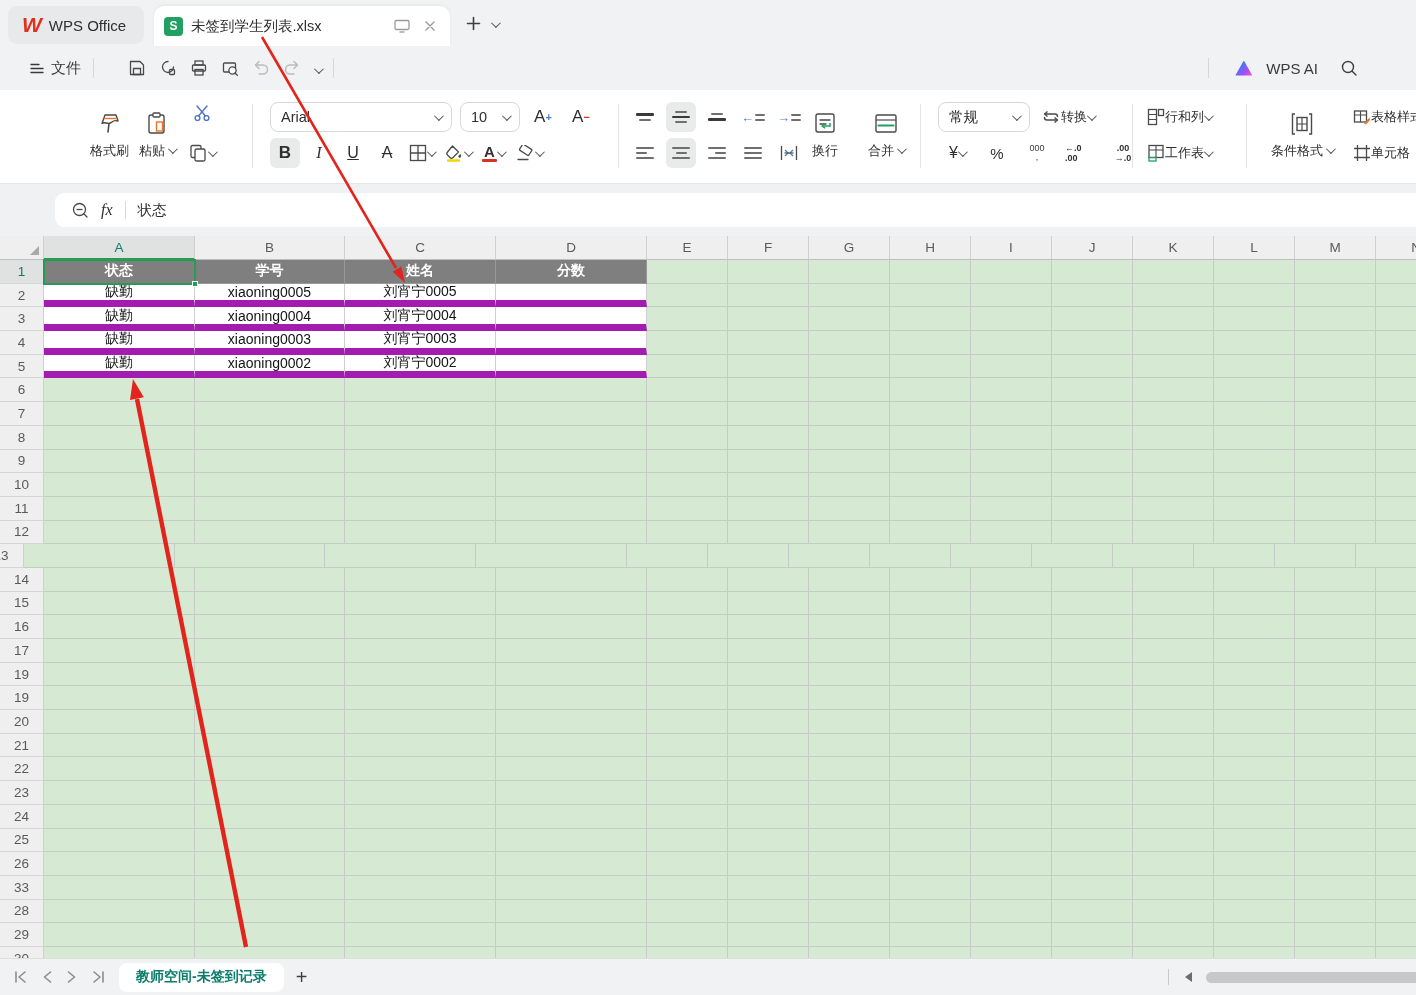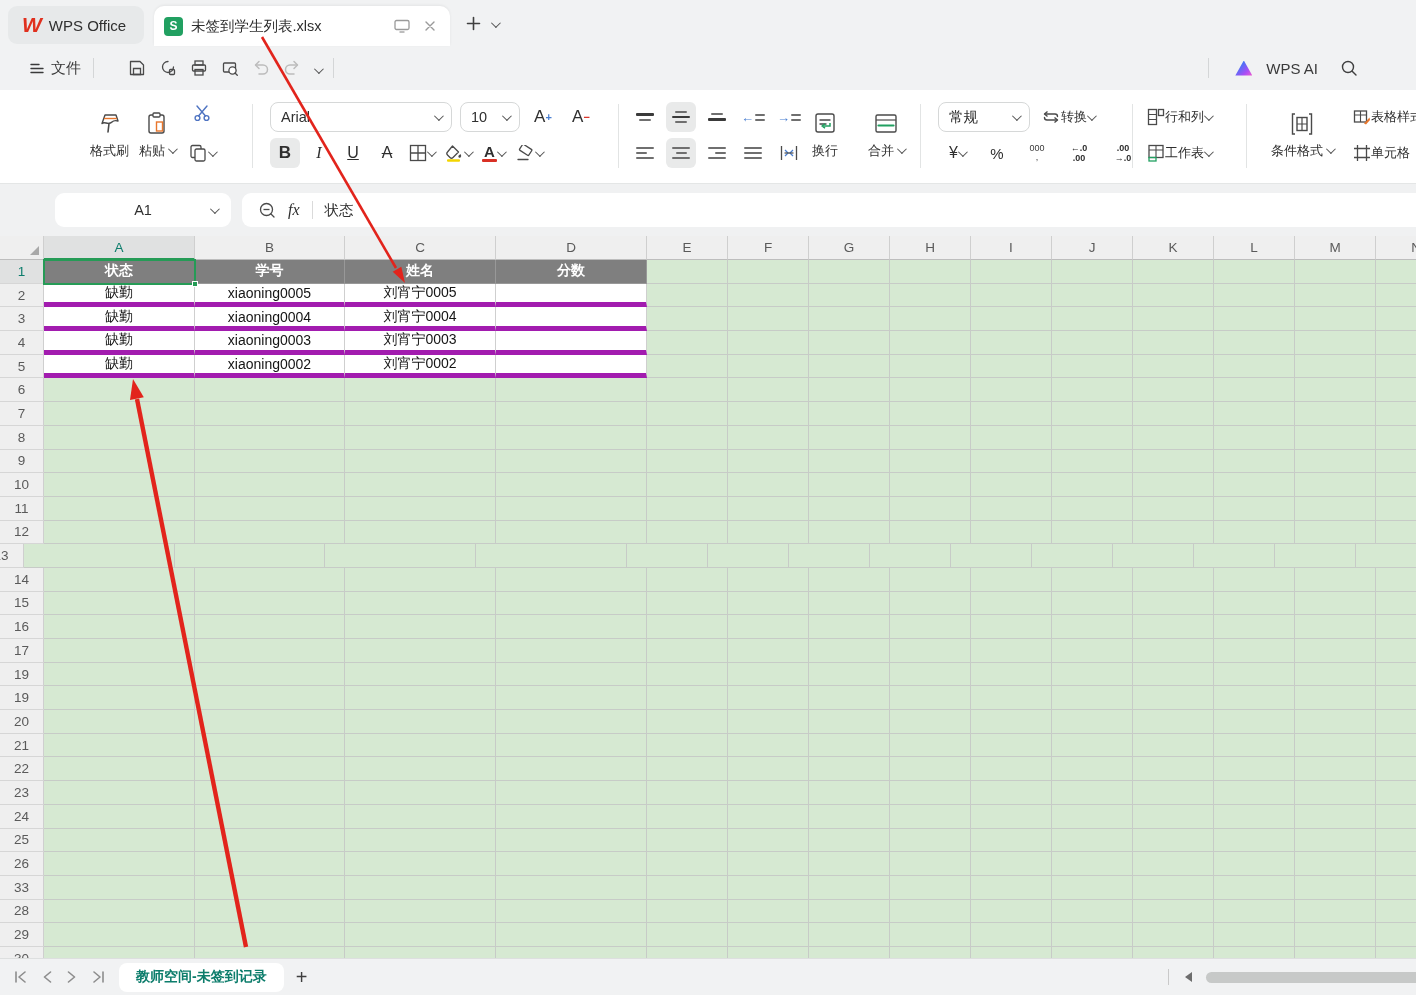--- a/index.html
+++ b/index.html
@@ -67,21 +67,21 @@
     border-bottom:9px solid #a9a9a9;border-left:9px solid transparent;}
   .ch{height:24px;flex:none;display:flex;align-items:center;justify-content:center;font-size:13.5px;
     color:#5a5a5a;border-right:1px solid #cfcfcf;border-bottom:1px solid #bdbdbd;background:#efefef;}
   .ch.sel{background:#e0e1e1;color:#0d7d6c;border-bottom:2px solid #259b56;}
   .grow{display:flex;}
   .rh{width:44px;flex:none;display:flex;align-items:center;justify-content:center;font-size:13.5px;
     color:#5a5a5a;background:#efefef;border-right:1px solid #cfcfcf;border-bottom:1px solid #d6d6d6;}
   .rh.sel{background:#e0e1e1;color:#0d7d6c;}
   .cell{flex:none;display:flex;align-items:center;justify-content:center;font-size:14px;color:#141414;
     border-right:1px solid #c7cbc7;border-bottom:1px solid #c7cbc7;overflow:hidden;white-space:nowrap;}
-  .cell.w{background:#fff;border-right:1px solid #cfcfcf;border-bottom:5px solid #a21caf;}
+  .cell.w{background:#fff;border-right:1px solid #cfcfcf;border-bottom:7px solid #a21caf;}
   .cell.d{background:#7f7f7f;color:#fff;font-weight:700;border-right:1px solid #989898;border-bottom:1px solid #989898;}
   .selrect{position:absolute;border:2px solid #259b56;pointer-events:none;}
   .handle{position:absolute;width:6px;height:6px;background:#259b56;border:1px solid #fff;}
   
   .sheetbar{position:absolute;left:0;bottom:0;width:1416px;height:37px;background:#f1f2f3;
     border-top:1px solid #dddfdf;display:flex;align-items:center;}
   .navic{display:flex;align-items:center;gap:15px;margin-left:14px;color:#8d8d8d;}
   .sheettab{margin-left:14px;height:29px;background:#fff;border-radius:8px;padding:0 17px;display:flex;
     align-items:center;font-size:14px;font-weight:700;color:#0d7d6c;}
   .addsheet{margin-left:12px;font-size:20px;color:#3f3f3f;line-height:20px;}
@@ -404,21 +404,21 @@
     </div>
     <div class="row2" style="left:10px;gap:10px;">
       <span class="ib" style="font-size:16px;">
           <span>¥</span>
           <span class="cv"></span>
         </span>
       <span class="ib" style="font-size:15px;">%</span>
       <span class="ib">
           <span class="minitxt"><span>000</span><br>,</span>
         </span>
-      <span class="ib" style="font-size:9px;font-weight:600;width:34px;white-space:pre-line;text-align:center;">←.0 .00</span>
+      <span class="ib" style="font-size:9px;font-weight:600;width:34px;white-space:pre-line;text-align:left;">←.0 .00</span>
       <span class="ib" style="font-size:9px;font-weight:600;width:34px;white-space:pre-line;text-align:center;">.00 →.0</span>
     </div>
   </div>
   <div class="gsep" style="left:1132px;"></div>
 
   <div class="grp" style="left:1144px;width:100px;">
     <div class="row1" style="left:0;gap:6px;">
       <span class="ib">
         <svg class="icon" width="18" height="18" viewBox="0 0 18 18">
             <rect x="1.5" y="1.5" width="8" height="15" fill="none" stroke="#4a4a4a" stroke-width="1.3"></rect>
@@ -491,24 +491,20 @@
       </svg>
     </span>
   <span class="launcher" style="left:1113px;top:166px;">
       <svg class="icon" width="9" height="9" viewBox="0 0 9 9">
         <path d="M1 5 L5 5 L5 1 M1.5 8 L5 5" fill="none" stroke="#9a9a9a" stroke-width="1.1" transform="rotate(90 4.5 4.5)"></path>
       </svg>
     </span>
 </div>
 
 <div class="fbar">
-  <div class="namebox">
-    <span>A1</span>
-    <span class="cv"></span>
-  </div>
   <div class="fxbox">
     <span>
       <svg class="icon" width="18" height="18" viewBox="0 0 18 18">
           <circle cx="8.5" cy="8.5" r="6" fill="none" stroke="#4a4a4a" stroke-width="1.3"></circle>
           <line x1="5.5" y1="8.5" x2="11.5" y2="8.5" stroke="#4a4a4a" stroke-width="1.3"></line>
           <line x1="13" y1="13" x2="16" y2="16" stroke="#4a4a4a" stroke-width="1.3" stroke-linecap="round"></line>
         </svg>
     </span>
     <span style="font-style:italic;font-family:Liberation Serif, serif;font-size:16px;">fx</span>
     <span class="fdiv"></span>

